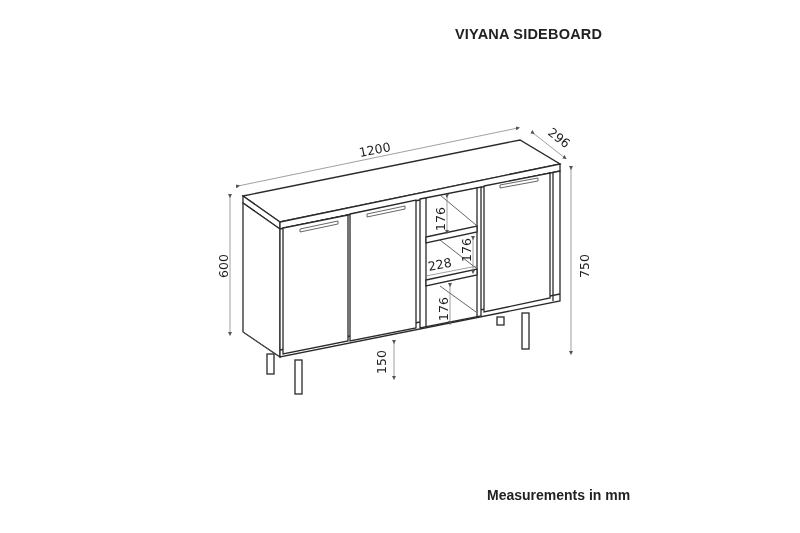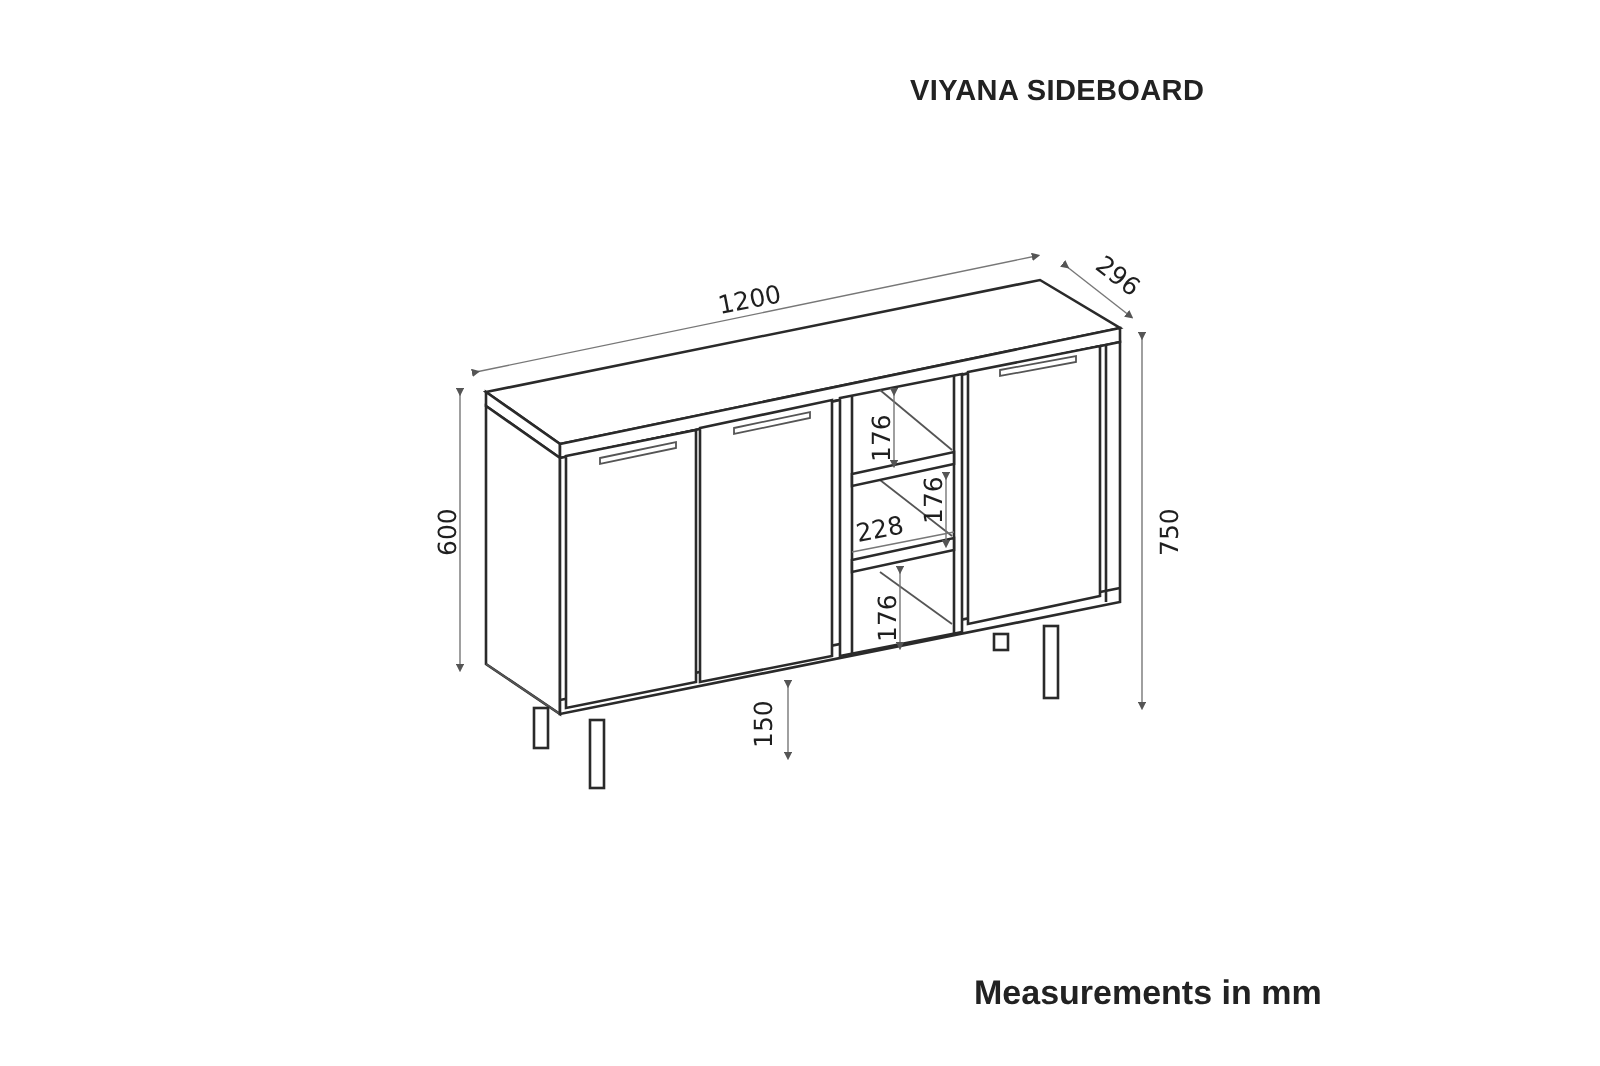--- a/index.html
+++ b/index.html
@@ -1,18 +1,18 @@
 <!DOCTYPE html>
 <html><head>
 <meta charset="utf-8">
 <style>
   html, body { margin: 0; padding: 0; background: #ffffff; }
   body { width: 800px; height: 533px; position: relative; overflow: hidden; font-family: "DejaVu Sans", sans-serif; }
-  .title { position: absolute; left: 455px; top: 38px; font-family: "Liberation Sans", sans-serif; font-weight: bold; font-size: 14.5px; color: #222; letter-spacing: 0.2px; }
-  .footer { position: absolute; left: 487px; top: 487px; font-family: "Liberation Sans", sans-serif; font-weight: bold; font-size: 17px; color: #222; }
+  .title { position: absolute; left: 455px; top: 26px; font-family: "Liberation Sans", sans-serif; font-weight: bold; font-size: 14.5px; color: #222; letter-spacing: 0.2px; }
+  .footer { position: absolute; left: 487px; top: 487px; font-family: "Liberation Sans", sans-serif; font-weight: bold; font-size: 14px; color: #222; }
   svg { position: absolute; left: 0; top: 0; }
   .ln { stroke: #2a2a2a; stroke-width: 1.3; fill: none; }
   .thin { stroke: #555; stroke-width: 0.9; fill: none; }
   .dim { stroke: #777; stroke-width: 0.7; fill: none; }
   .fill { fill: #ffffff; stroke: #2a2a2a; stroke-width: 1.3; }
   .dimtxt { font-family: "DejaVu Sans", sans-serif; font-size: 12.5px; fill: #1f1f1f; }
 </style>
 </head>
 <body>
 

